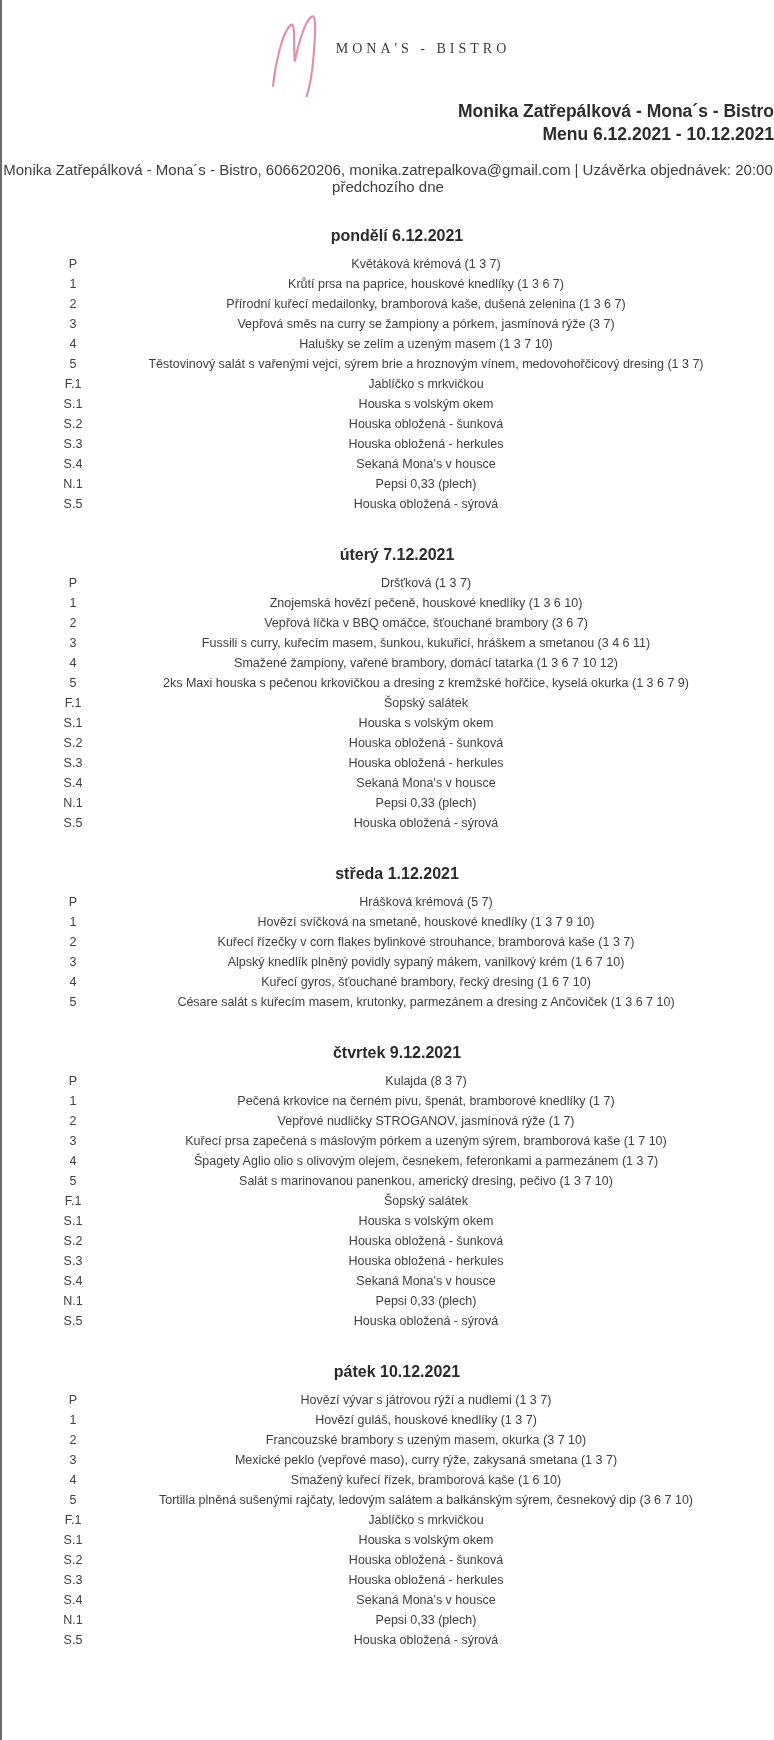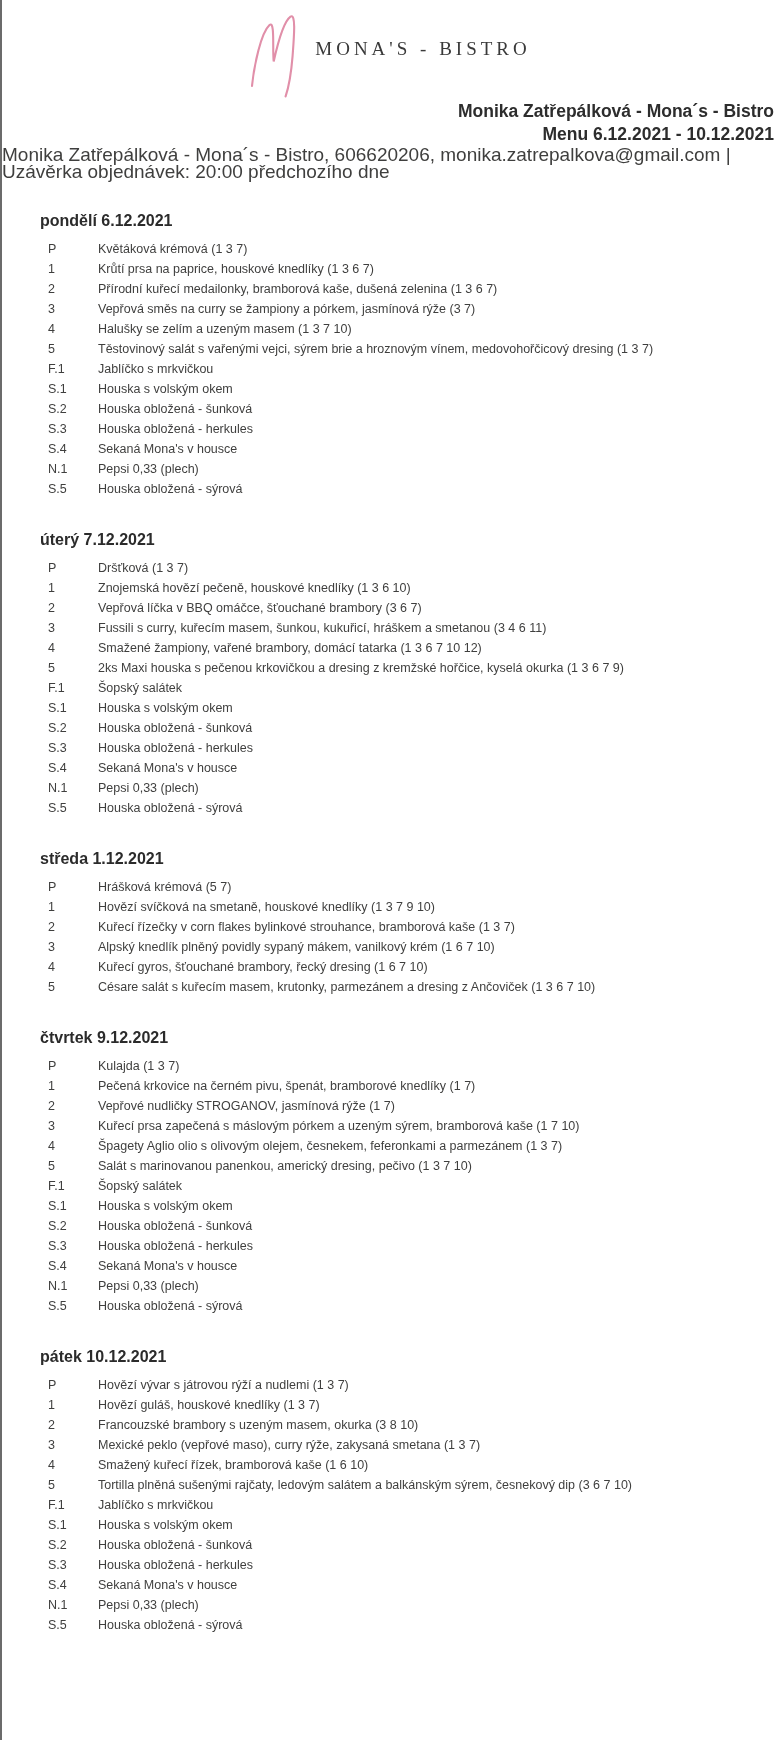--- a/index.html
+++ b/index.html
@@ -29,49 +29,52 @@
   }
   .logo-mark {
     width: 56px;
     height: 92px;
     margin-right: 14px;
     margin-top: 10px;
     flex: 0 0 auto;
   }
   .logo-text {
     font-family: "Liberation Serif", "DejaVu Serif", serif;
-    font-size: 19px;
+    font-size: 14px;
     letter-spacing: 4px;
     color: #3a3a3a;
     margin-top: 2px;
     white-space: nowrap;
   }
   
   .title-block {
     text-align: right;
     margin-top: 10px;
     color: #2d2d2d;
   }
   .page-title, .page-subtitle {
     font-size: 17.5px;
     font-weight: bold;
     line-height: 23px;
     color: #2d2d2d;
   }
   .info-line {
-    font-size: 19px;
+    text-align: center;
+    font-size: 15px;
     color: #3f3f3e;
+    margin-top: 15px;
     line-height: 17px;
   }
   
   .days {
     padding: 0 20px 40px 38px;
   }
   .day-section {
     margin-top: 31px;
+    text-align: center;
   }
   .day-title {
     font-size: 16px;
     font-weight: bold;
     color: #2b2b2b;
     margin: 0 0 8px 0;
     line-height: 20px;
   }
   .day-rows { }
   .menu-row {
@@ -259,21 +262,21 @@
       </div>
         </div>
   </div>
 
   <div class="day-section">
     <h2 class="day-title">čtvrtek 9.12.2021</h2>
     <div class="day-rows">
 
     <div class="menu-row">
         <span class="item-code">P</span>
-        <span class="item-text">Kulajda (1 3 7)</span>
+        <span class="item-text">Kulajda (8 3 7)</span>
       </div>
           <div class="menu-row">
         <span class="item-code">1</span>
         <span class="item-text">Pečená krkovice na černém pivu, špenát, bramborové knedlíky (1 7)</span>
       </div>
           <div class="menu-row">
         <span class="item-code">2</span>
         <span class="item-text">Vepřové nudličky STROGANOV, jasmínová rýže (1 7)</span>
       </div>
           <div class="menu-row">
@@ -326,21 +329,21 @@
     <div class="menu-row">
         <span class="item-code">P</span>
         <span class="item-text">Hovězí vývar s játrovou rýží a nudlemi (1 3 7)</span>
       </div>
           <div class="menu-row">
         <span class="item-code">1</span>
         <span class="item-text">Hovězí guláš, houskové knedlíky (1 3 7)</span>
       </div>
           <div class="menu-row">
         <span class="item-code">2</span>
-        <span class="item-text">Francouzské brambory s uzeným masem, okurka (3 8 10)</span>
+        <span class="item-text">Francouzské brambory s uzeným masem, okurka (3 7 10)</span>
       </div>
           <div class="menu-row">
         <span class="item-code">3</span>
         <span class="item-text">Mexické peklo (vepřové maso), curry rýže, zakysaná smetana (1 3 7)</span>
       </div>
           <div class="menu-row">
         <span class="item-code">4</span>
         <span class="item-text">Smažený kuřecí řízek, bramborová kaše (1 6 10)</span>
       </div>
           <div class="menu-row">

